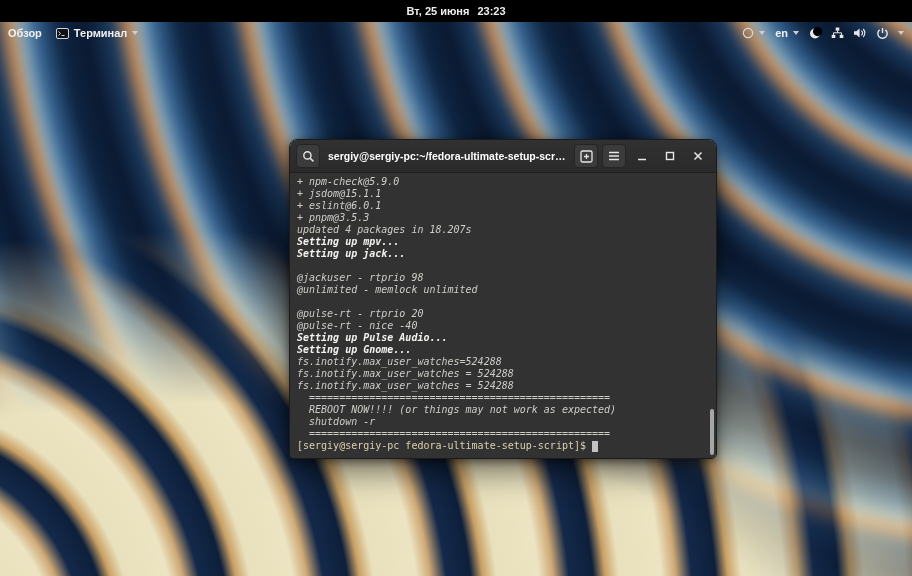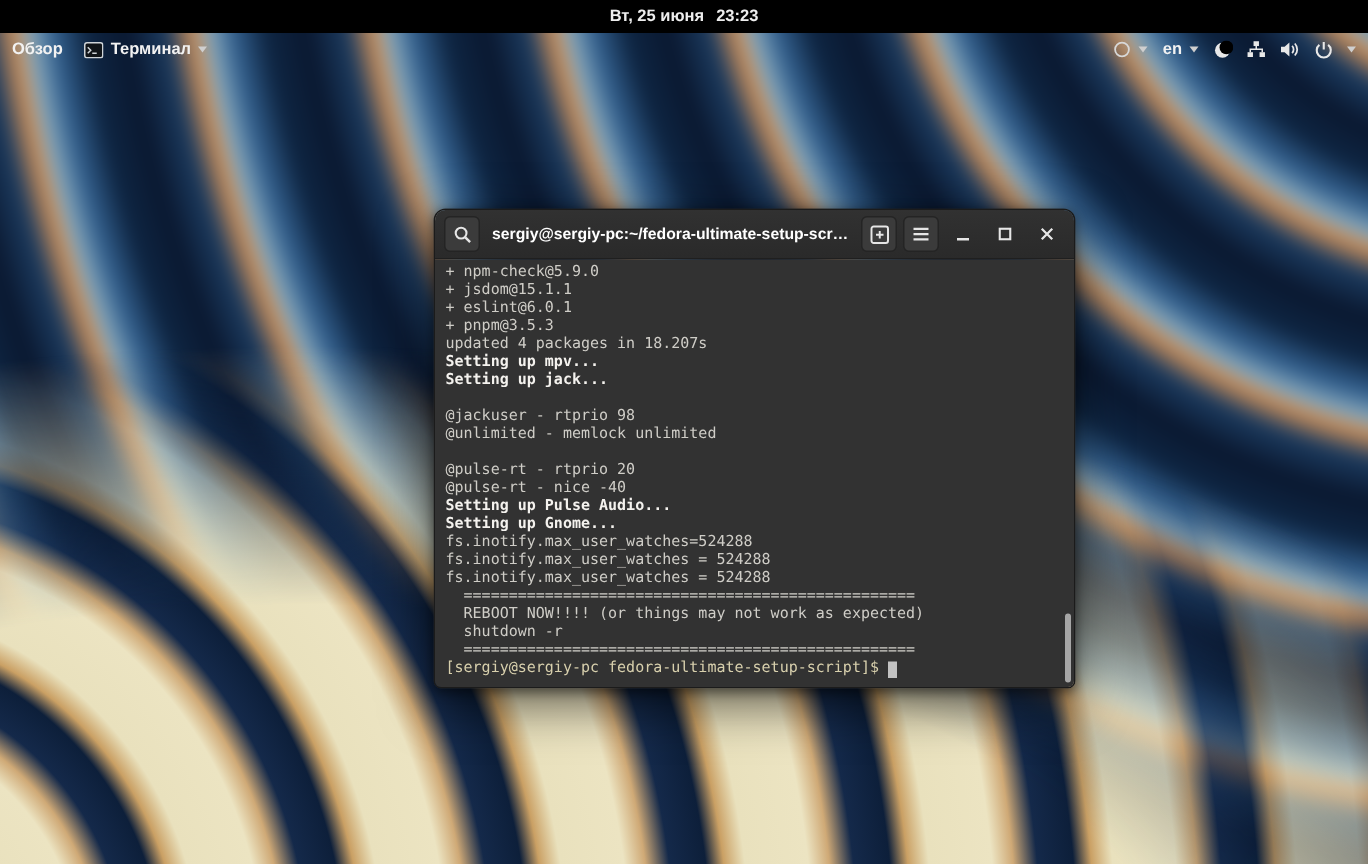--- a/index.html
+++ b/index.html
@@ -73,20 +73,21 @@
     white-space:nowrap; overflow:hidden; text-overflow:ellipsis; padding:0 4px;
   }
   .terminal-body {
     flex:1; background:var(--terminal-bg,#323232); position:relative;
     padding:3px 0 0 7px; box-sizing:border-box;
   }
   .term-line {
     font-family:"DejaVu Sans Mono", monospace;
     font-size:10px; line-height:12px; white-space:pre;
     color:var(--terminal-fg,#cfcdc7);
+    font-style:italic;
   }
   .term-line.bold { font-weight:700; color:var(--terminal-bold,#f4f2ee); }
   .prompt-line {
     font-family:"DejaVu Sans Mono", monospace;
     font-size:10px; line-height:12px; white-space:pre;
     color:var(--prompt-fg,#d8d0ad); display:flex; align-items:center;
   }
   .cursor-block {
     display:inline-block; width:6px; height:11px; margin-left:6px;
     background:var(--cursor,#c2c2c2);

